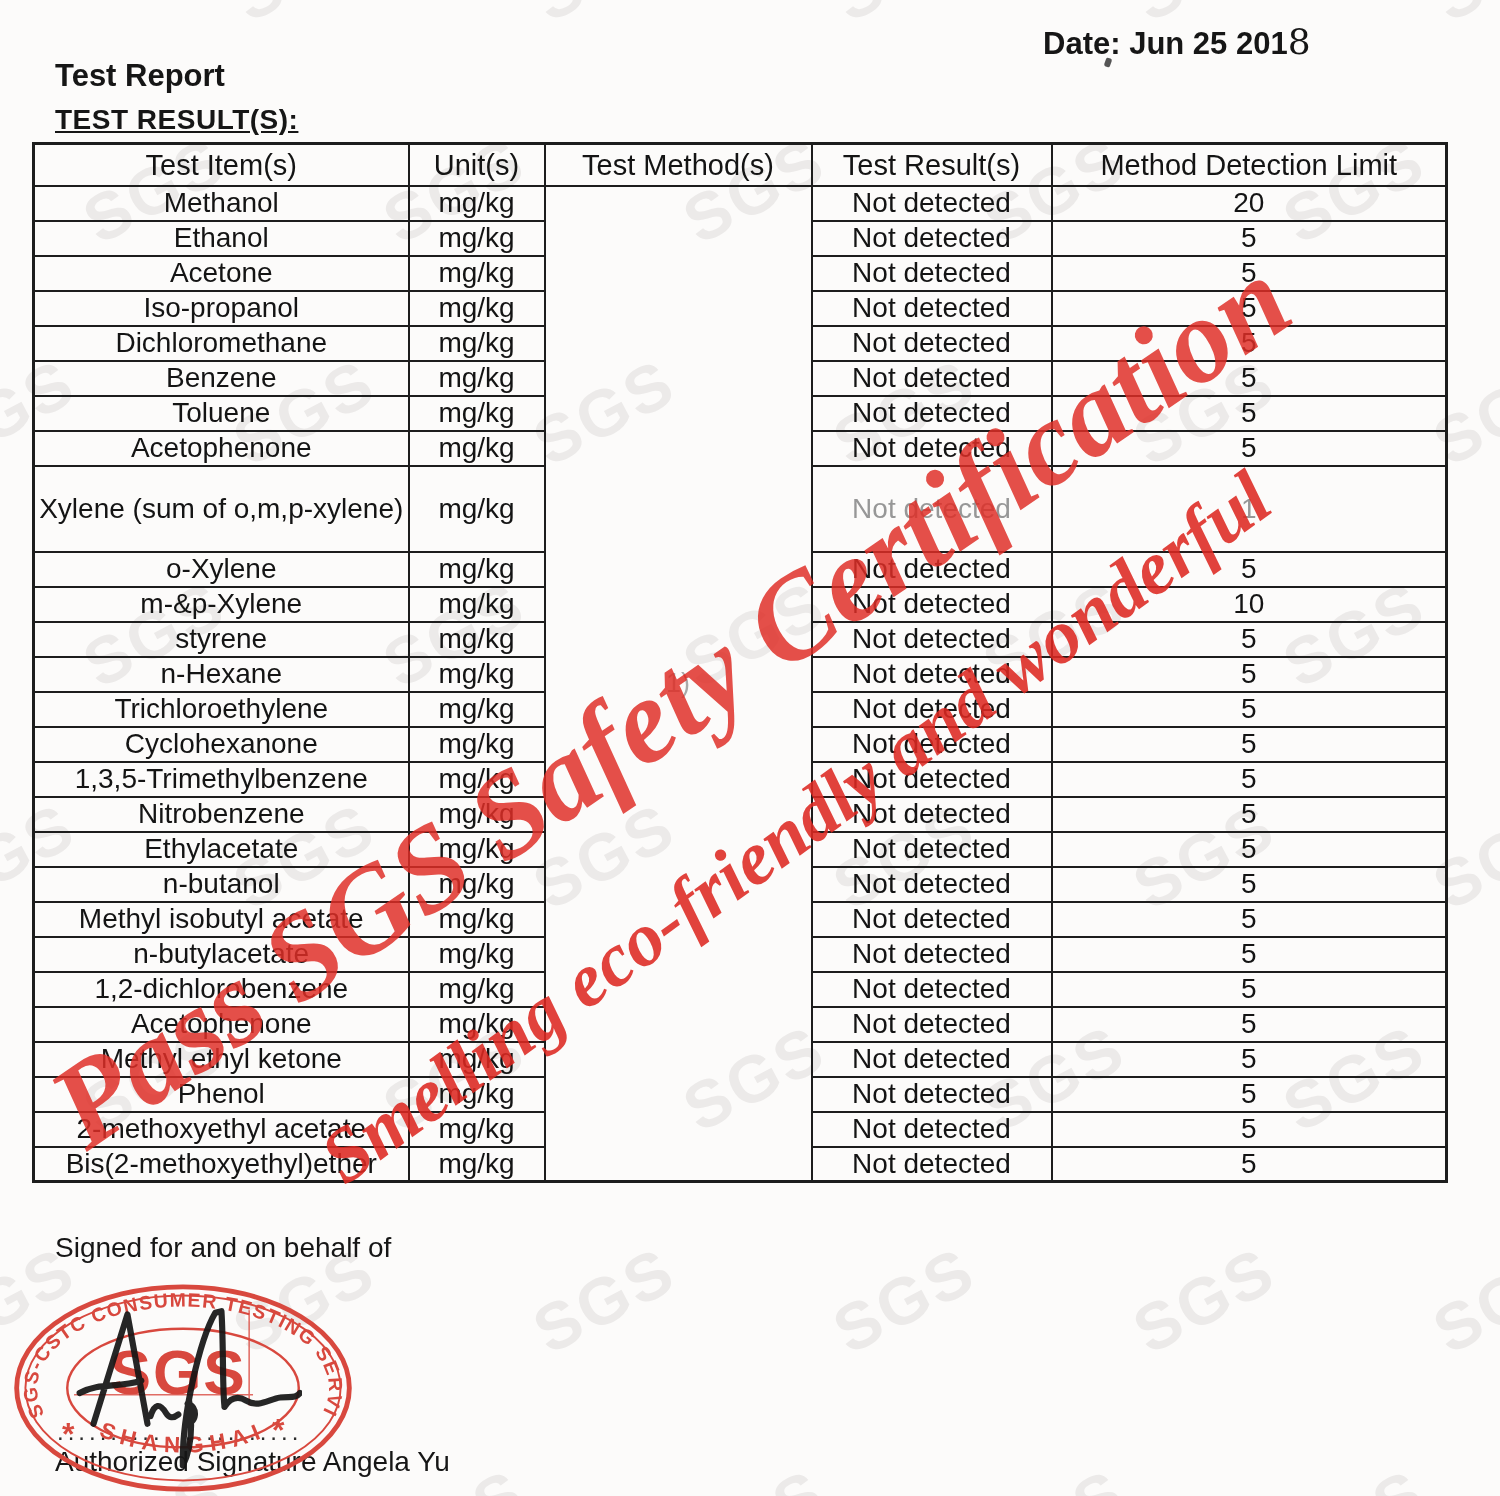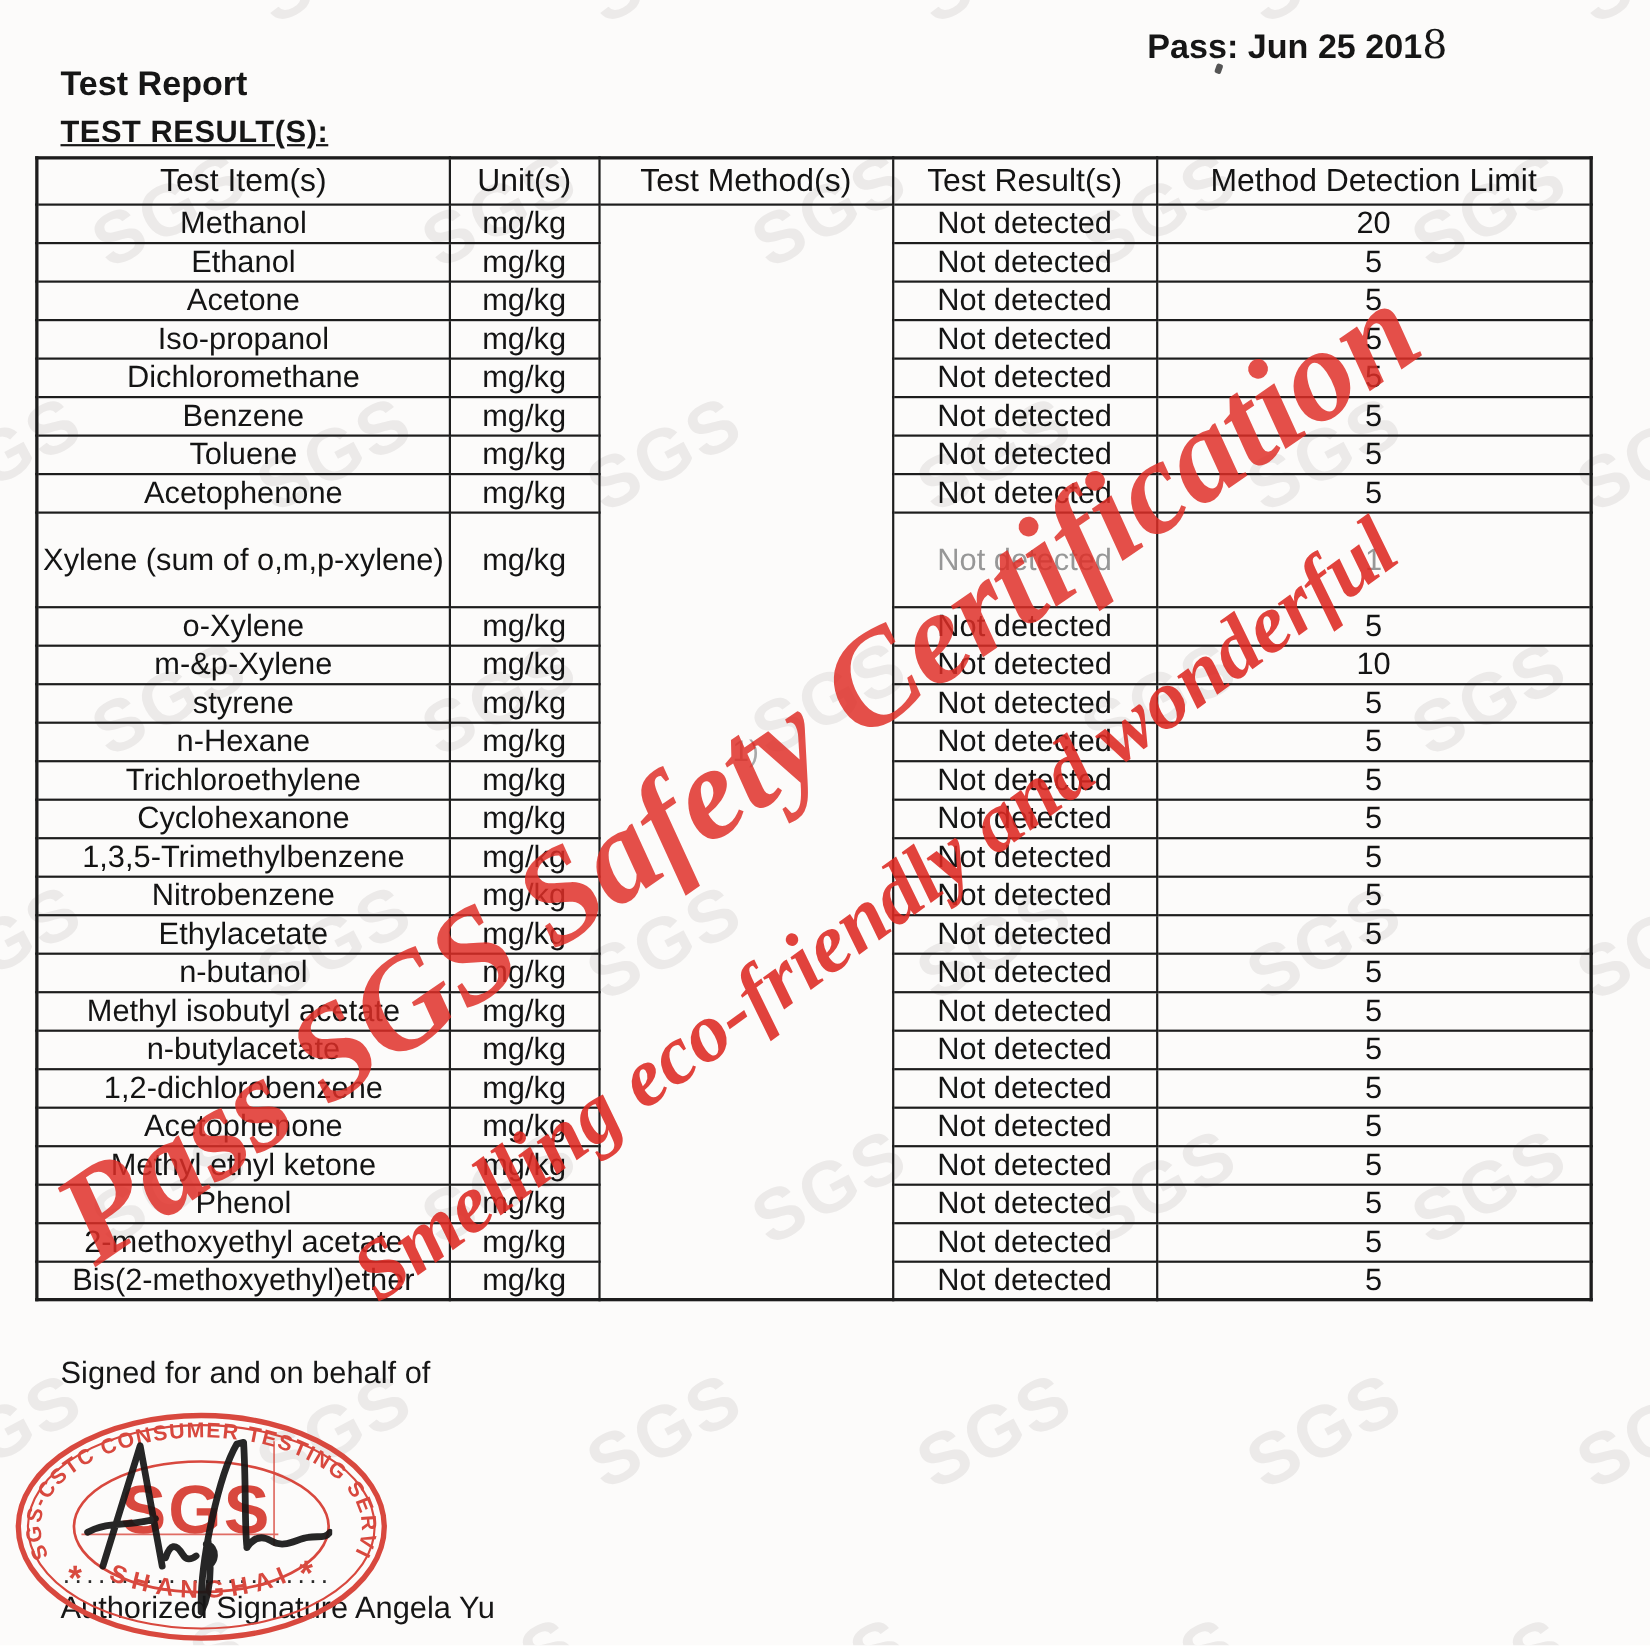--- a/index.html
+++ b/index.html
@@ -110,21 +110,21 @@
       <span class="bg-tile" style="left: 1430px; top: 1262px;">SGS</span>
       <span class="bg-tile" style="left: 80px; top: 1484px;">SGS</span>
       <span class="bg-tile" style="left: 380px; top: 1484px;">SGS</span>
       <span class="bg-tile" style="left: 680px; top: 1484px;">SGS</span>
       <span class="bg-tile" style="left: 980px; top: 1484px;">SGS</span>
       <span class="bg-tile" style="left: 1280px; top: 1484px;">SGS</span>
     </div>
 
   <div class="hdr-title">Test Report</div>
   <div class="hdr-date">
-    <span>Pass:</span>
+    <span>Date:</span>
     <span>Jun 25 201</span><span class="date-suffix">8</span>
   </div>
   <div class="speck"></div>
 
   <div class="section-heading">TEST RESULT(S):</div>
 
   <table class="results">
     <colgroup>
       <col style="width:375px">
         <col style="width:136px">

